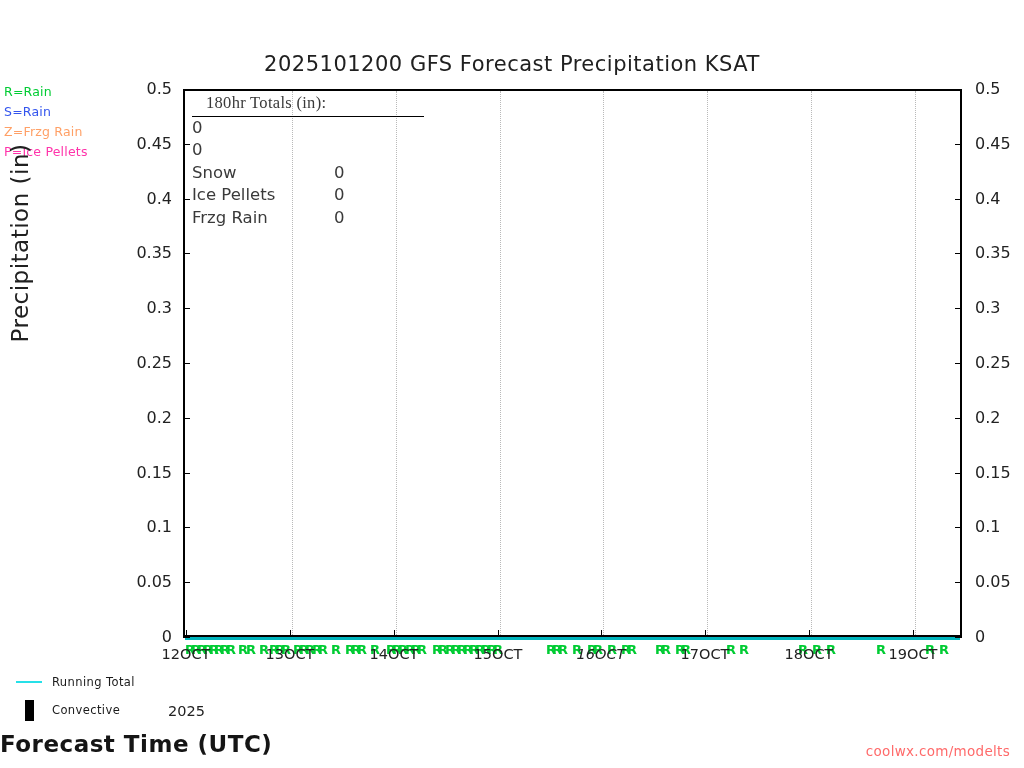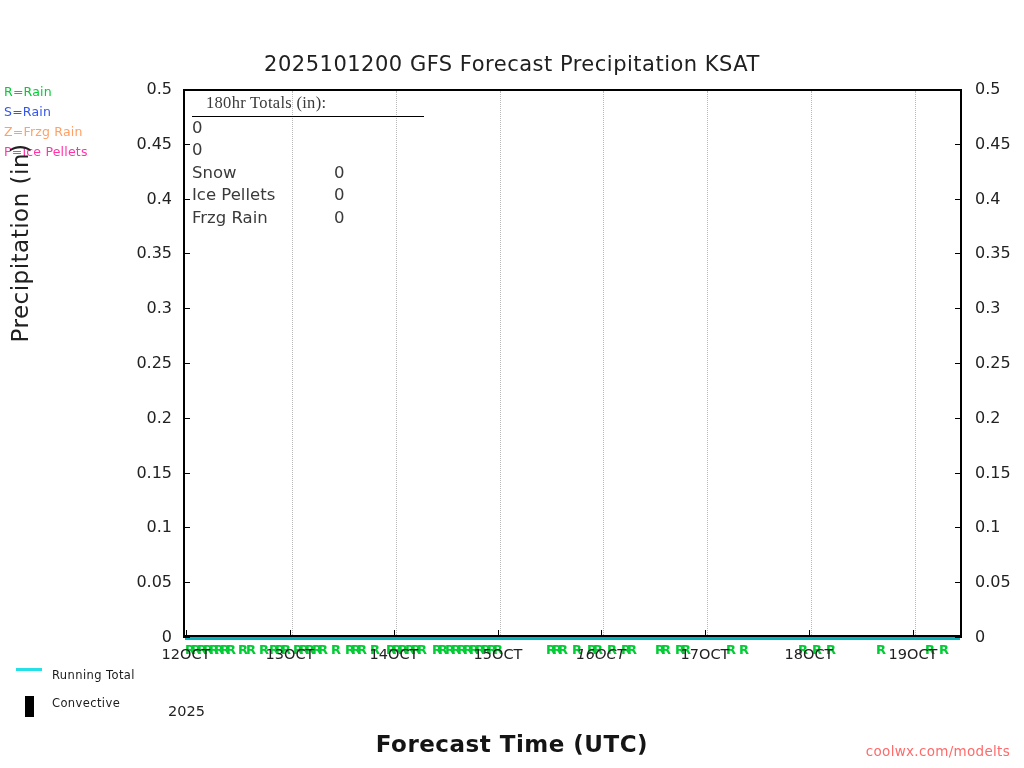--- a/index.html
+++ b/index.html
@@ -151,21 +151,21 @@
     transform-origin: center center;
     font-size: 23px;
     color: #202020;
     letter-spacing: 0.5px;
   }
   #x-axis-title {
     position: absolute;
     left: 0;
     top: 731px;
     width: 1024px;
-    text-align: center;
+    text-align: left;
     font-size: 23px;
     font-weight: 600;
     color: #151515;
     letter-spacing: 0.5px;
   }
   #year-label {
     position: absolute;
     left: 168px;
     top: 703px;
     font-size: 14.5px;
@@ -175,21 +175,21 @@
   
   #bottom-legend {
     position: absolute;
     left: 10px;
     top: 668px;
     font-size: 11.5px;
     color: #1a1a1a;
   }
   #bottom-legend .bl-row {
     display: flex;
-    align-items: flex-start;
+    align-items: center;
     height: 28px;
   }
   #bl-line-swatch {
     width: 26px;
     height: 2.5px;
     background: #26e0e8;
     margin-right: 10px;
     margin-left: 6px;
   }
   #bl-bar-swatch {

